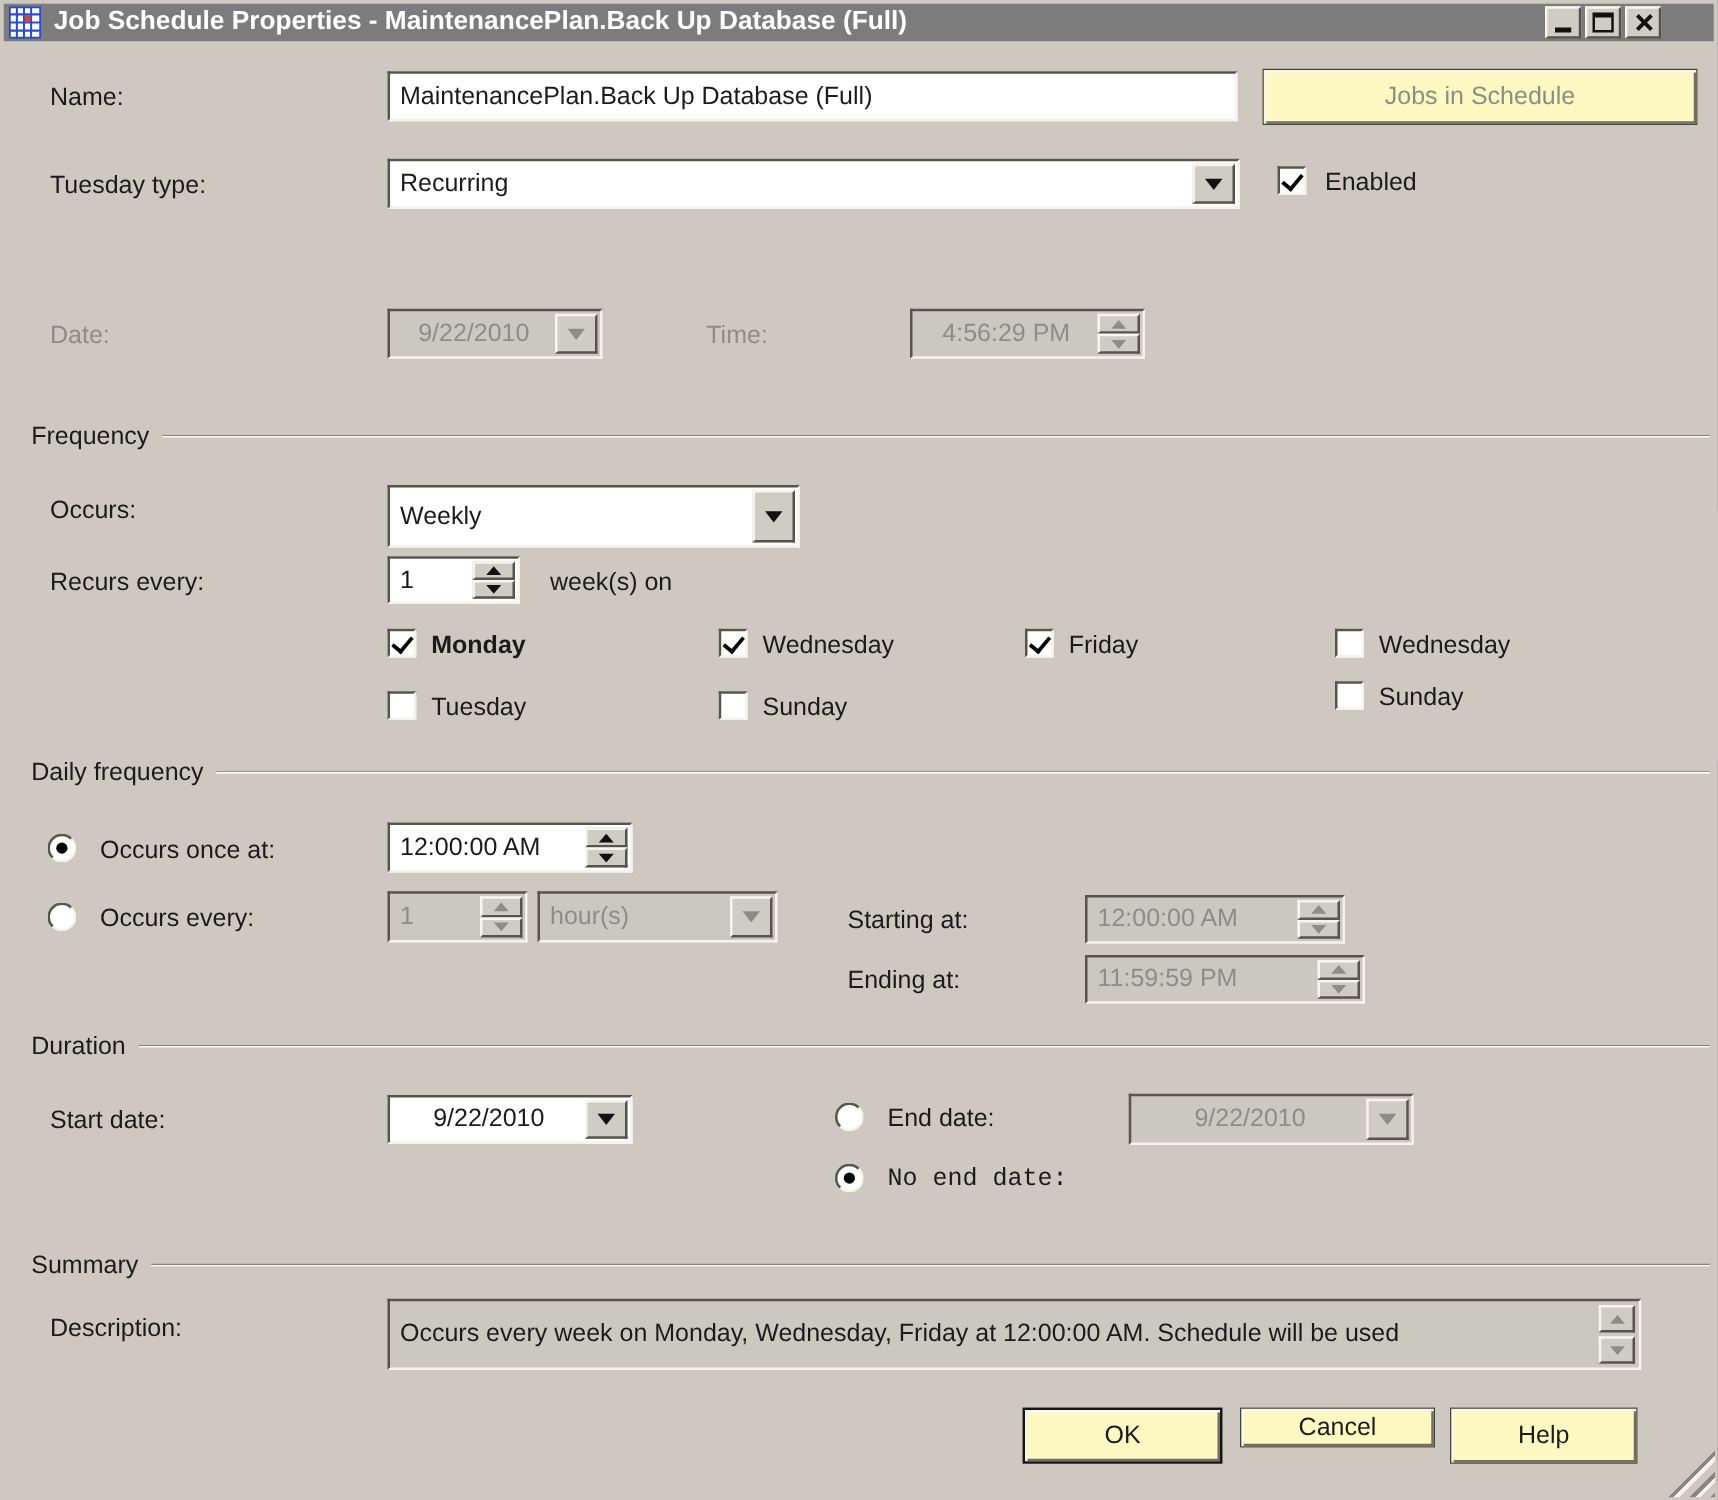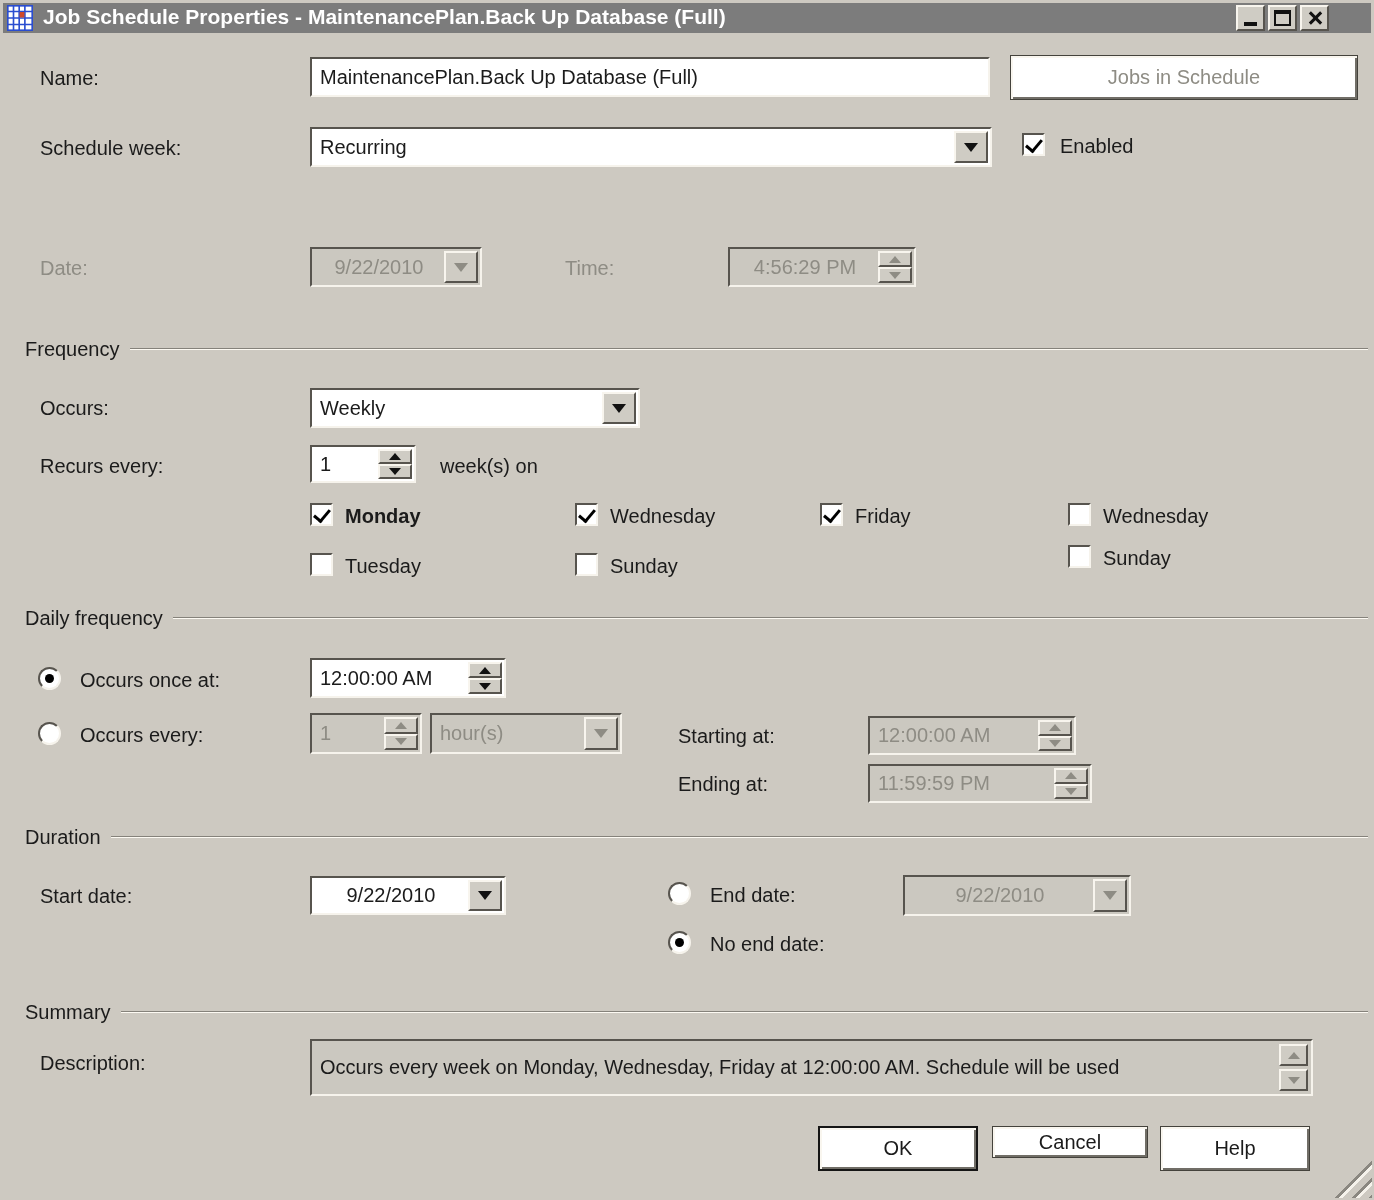--- a/index.html
+++ b/index.html
@@ -51,21 +51,21 @@
     position:absolute;left:8px;top:0;bottom:0;right:40px;
     display:flex;align-items:center;white-space:nowrap;overflow:hidden;
   }
   .field-text.centered{justify-content:center;left:4px;}
   .raised{
     background:#cfccc4;box-sizing:border-box;
     border:2px solid;border-color:#f8f5ee #57544e #57544e #f8f5ee;
   }
   .btn{
     position:absolute;
-    background:#ffffff;box-sizing:border-box;
+    background:#fef9c3;box-sizing:border-box;
     border:1px solid #44423c;
     box-shadow:inset 2px 2px 0 #f9f6ef, inset -2px -2px 0 #716e67;
     display:flex;align-items:center;justify-content:center;
     white-space:nowrap;
   }
   .btn.default{border:2px solid #151515;}
   .btn.disabled{color:#8e8c84;}
   
   .combo-btn{
     position:absolute;right:2px;top:2px;bottom:2px;width:34px;
@@ -135,21 +135,21 @@
   </div>
 
   <div class="lbl" style="left:40px;top:66px;">Name:</div>
   <div class="sunken" style="left:310px;top:57px;width:680px;height:40px;">
     <span class="field-text" style="right:6px;">MaintenancePlan.Back Up Database (Full)</span>
   </div>
   <div class="btn disabled" style="left:1010px;top:55px;width:348px;height:45px;">
     <span>Jobs in Schedule</span>
   </div>
 
-  <div class="lbl" style="left:40px;top:136px;">Schedule week:</div>
+  <div class="lbl" style="left:40px;top:136px;">Tuesday type:</div>
   <div class="sunken" style="left:310px;top:127px;width:682px;height:40px;">
     <span class="field-text">Recurring</span>
     <span class="combo-btn raised">
         <i class="tri-down"></i>
       </span>
   </div>
   <span class="checkbox on" style="left:1022px;top:133px;"></span>
   <div class="lbl" style="left:1060px;top:134px;">Enabled</div>
 
   <div class="lbl dis-text" style="left:40px;top:256px;">Date:</div>
@@ -170,21 +170,21 @@
           <i class="tri-down-s"></i>
         </span>
     </span>
   </div>
 
   <div class="group-hdr" style="left:25px;right:6px;top:337px;">
     <span>Frequency</span>
     <span class="line"></span>
   </div>
   <div class="lbl" style="left:40px;top:396px;">Occurs:</div>
-  <div class="sunken" style="left:310px;top:388px;width:330px;height:40px;">
+  <div class="sunken" style="left:310px;top:388px;width:330px;height:50px;">
     <span class="field-text">Weekly</span>
     <span class="combo-btn raised">
         <i class="tri-down"></i>
       </span>
   </div>
   <div class="lbl" style="left:40px;top:454px;">Recurs every:</div>
   <div class="sunken" style="left:310px;top:445px;width:106px;height:38px;">
     <span class="field-text">1</span>
     <span class="spin-btns">
       <span class="spin-btn raised">
@@ -287,21 +287,21 @@
   </div>
   <span class="radio" style="left:668px;top:882px;"></span>
   <div class="lbl" style="left:710px;top:883px;">End date:</div>
   <div class="sunken dis" style="left:903px;top:875px;width:228px;height:41px;">
     <span class="field-text centered" style="right:38px;">9/22/2010</span>
     <span class="combo-btn raised dis">
         <i class="tri-down"></i>
       </span>
   </div>
   <span class="radio on" style="left:668px;top:931px;"></span>
-  <div class="lbl" style="left:710px;top:932px;">No end date:</div>
+  <div class="lbl" style="left:710px;top:932px;font-family:Liberation Mono, monospace;">No end date:</div>
 
   <div class="group-hdr" style="left:25px;right:6px;top:1000px;">
     <span>Summary</span>
     <span class="line"></span>
   </div>
   <div class="lbl" style="left:40px;top:1051px;">Description:</div>
   <div class="sunken dis" style="left:310px;top:1039px;width:1003px;height:57px;color:#1b1b1b;">
     <span class="field-text" style="right:44px;">Occurs every week on Monday, Wednesday, Friday at 12:00:00 AM. Schedule will be used</span>
     <span class="scroll-btn raised" style="top:3px;">
         <i class="tri-up-s"></i>

